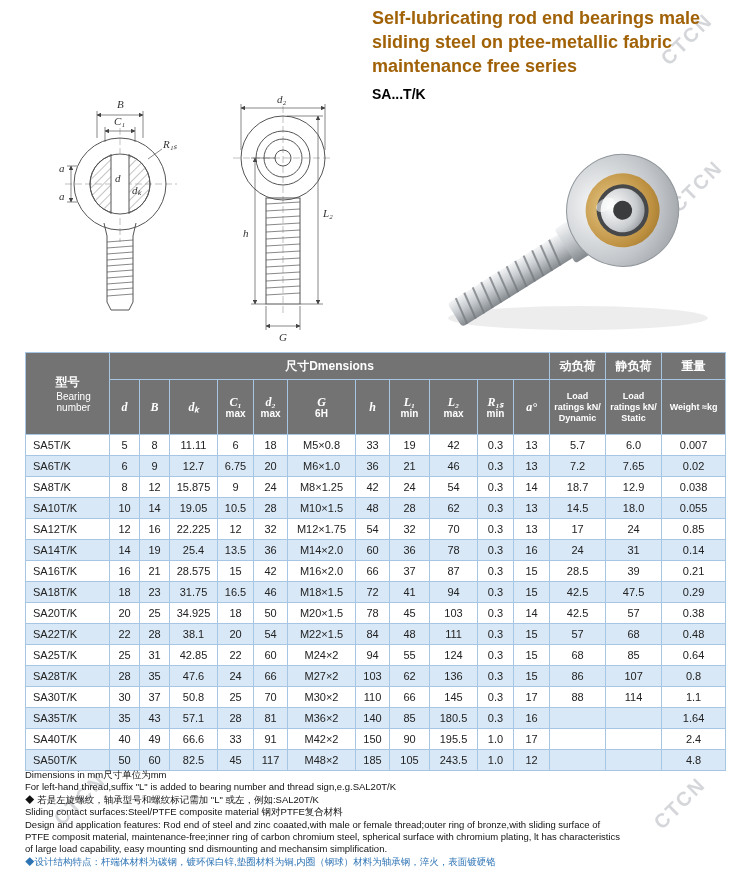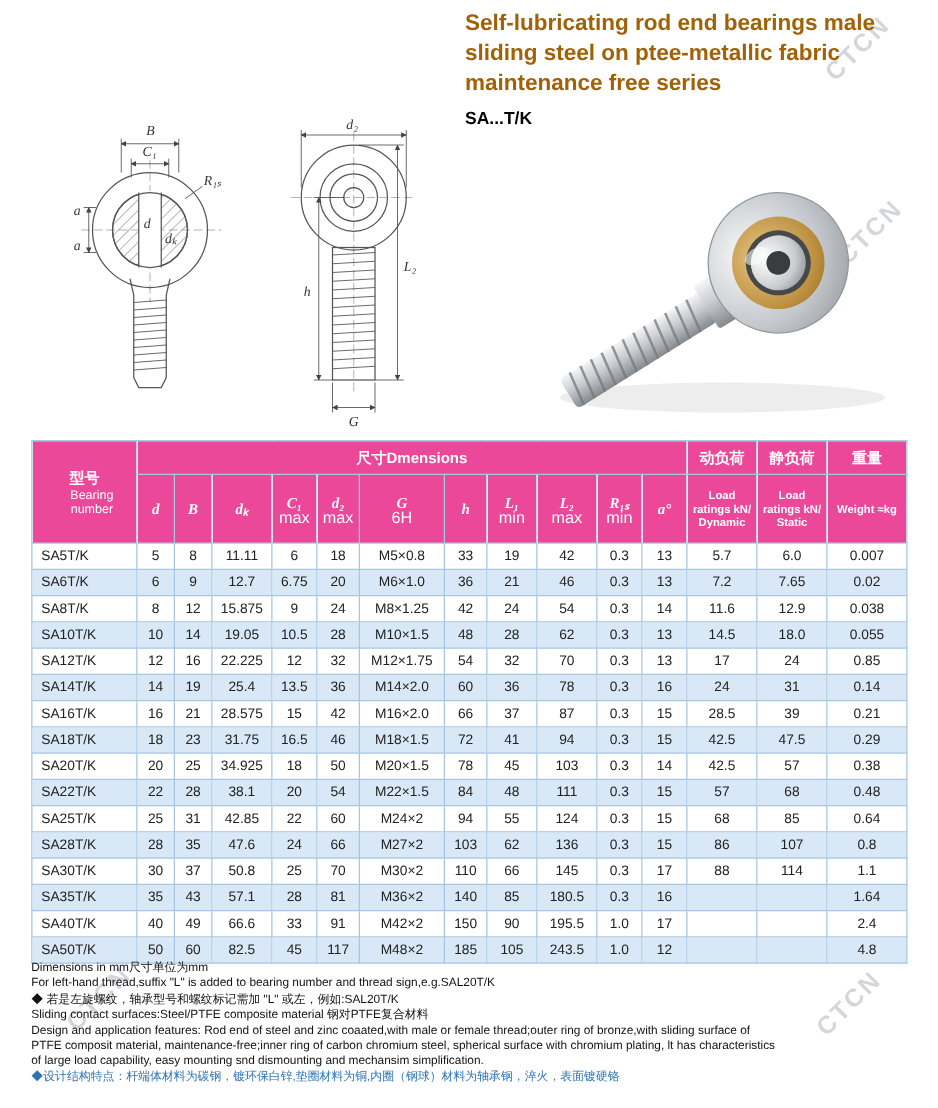--- a/index.html
+++ b/index.html
@@ -8,25 +8,25 @@
   .wm{position:absolute;color:#b8bcc2;opacity:.6;font-size:20px;letter-spacing:2px;
       transform:rotate(-45deg);font-weight:bold;pointer-events:none;}
   .title-block{position:absolute;left:372px;top:6px;width:372px;}
   .title-line{font-size:18px;line-height:24px;font-weight:600;color:#a16207;}
   .series{font-size:14px;font-weight:bold;margin-top:8px;color:#000;}
   .drawings{position:absolute;left:25px;top:92px;}
   .photo{position:absolute;left:418px;top:132px;width:322px;height:205px;}
   .table-wrap{position:absolute;left:25px;top:352px;width:700px;}
   table.spec{border-collapse:collapse;table-layout:fixed;width:700px;font-size:11px;}
   table.spec th,table.spec td{border:1px solid #a6c6e3;padding:2px 1px;text-align:center;overflow:hidden;}
-  table.spec thead th{background:#ec4899;color:#fff;font-weight:bold;vertical-align:middle;}
+  table.spec thead th{background:#737373;color:#fff;font-weight:bold;vertical-align:middle;}
   thead tr.grp th{height:22px;font-size:12px;}
   thead tr.sub th{height:50px;}
   .dim-l1{font-style:italic;font-size:12px;font-family:"Liberation Serif",serif;display:block;line-height:13px;}
-  .dim-l2{font-size:13px;display:block;font-weight:normal;line-height:10px;text-align:center;}
+  .dim-l2{font-size:10px;display:block;font-weight:bold;line-height:10px;text-align:center;}
   th.en{font-size:9px;font-weight:normal;line-height:11px;}
   th.model-th{font-size:12px;}
   .model-en{display:block;font-size:10px;font-weight:normal;line-height:11px;padding-left:12px;}
   table.spec td{color:#222;height:16px;line-height:15px;background:#fff;}
   table.spec tr.alt td{background:#d9e8f6;}
   table.spec td.model{text-align:left;padding-left:7px;}
   .notes{position:absolute;left:25px;top:769px;width:706px;font-size:9.5px;line-height:12.4px;color:#111;}
   .notes .blue{color:#2e74b5;}
   .dline{stroke:#555;stroke-width:1;fill:none;}
   .thin{stroke:#555;stroke-width:.7;fill:none;}
@@ -333,21 +333,21 @@
             <td>12</td>
             <td>15.875</td>
             <td>9</td>
             <td>24</td>
             <td>M8×1.25</td>
             <td>42</td>
             <td>24</td>
             <td>54</td>
             <td>0.3</td>
             <td>14</td>
-            <td>11.6</td>
+            <td>18.7</td>
             <td>12.9</td>
             <td>0.038</td>
           </tr>
           <tr class="alt">
             <td class="model">SA10T/K</td>
             <td>10</td>
             <td>14</td>
             <td>19.05</td>
             <td>10.5</td>
             <td>28</td>

